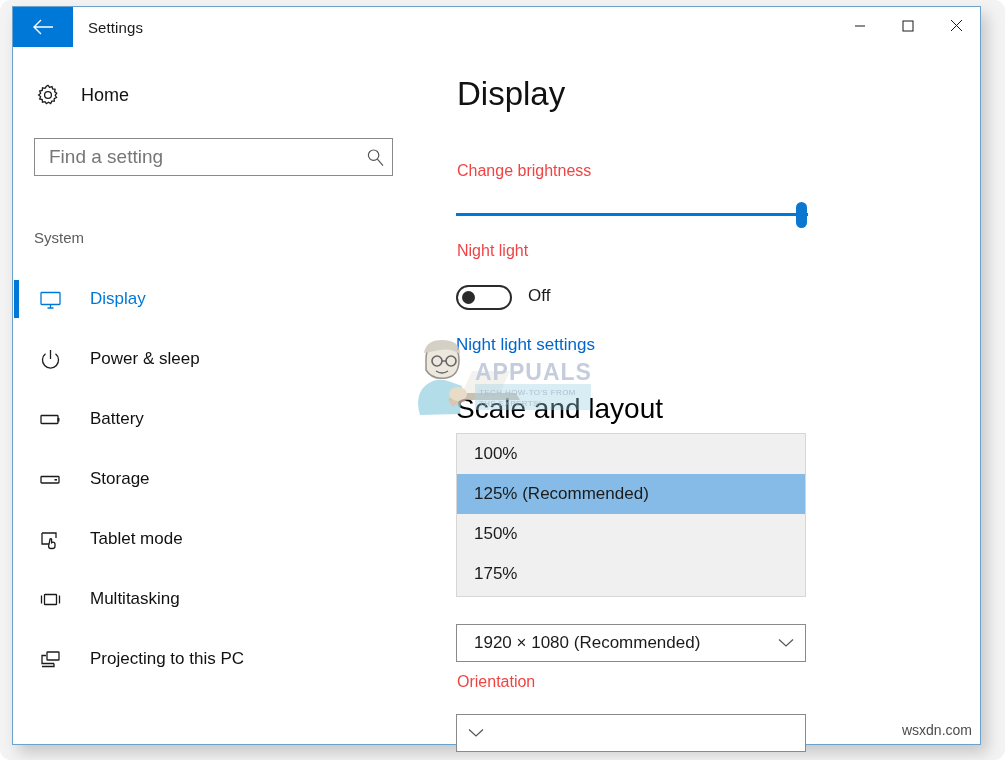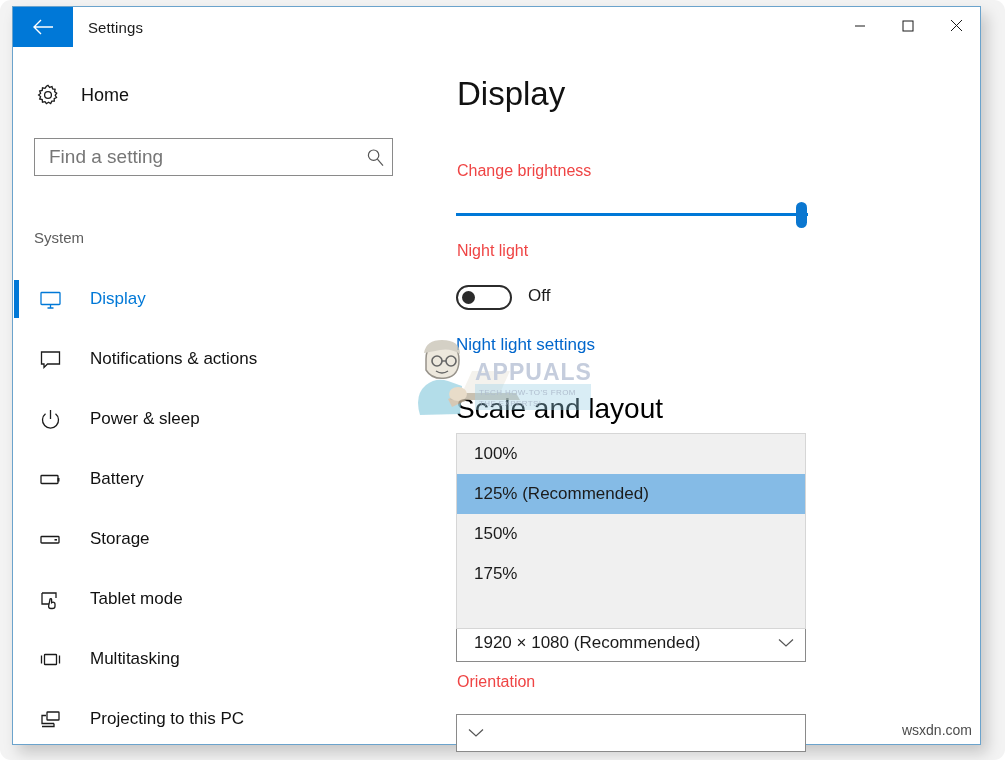--- a/index.html
+++ b/index.html
@@ -220,21 +220,21 @@
     position: absolute;
     left: 23px; top: 404px;
     font-size: 16px; color: #1b1b1b;
     white-space: nowrap;
   }
 
   
   .dropdown-open {
     position: absolute;
     left: 23px; top: 386px;
-    width: 350px; height: 196px;
+    width: 350px; height: 164px;
     background: #f0f0f0;
     border: 1px solid #d6d6d6;
     z-index: 20;
   }
   .ddopt {
     height: 40px;
     display: flex; align-items: center;
     padding-left: 17px;
     font-size: 17px; color: #1b1b1b;
     cursor: pointer;
@@ -374,29 +374,20 @@
             <svg width="23" height="23" viewBox="0 0 23 23">
               <g fill="none" stroke="currentColor" stroke-width="1.3">
                 <rect x="2" y="4.5" width="19" height="12" rx="0.8"></rect>
                 <path d="M8.5 20 h6 M11.5 16.5 v3.5"></path>
               </g>
             </svg>
           </span>
           <span class="nav-label">Display</span>
         </div>
 
-        <div class="navitem">
-
-          <span class="nav-icon">
-            <svg width="23" height="23" viewBox="0 0 23 23">
-              <path d="M2.5 4 h18 v12 h-12 l-3.5 3.5 v-3.5 h-2.5 z" fill="none" stroke="currentColor" stroke-width="1.3"></path>
-            </svg>
-          </span>
-          <span class="nav-label">Notifications &amp; actions</span>
-        </div>
 
         <div class="navitem">
 
           <span class="nav-icon">
             <svg width="23" height="23" viewBox="0 0 23 23">
               <g fill="none" stroke="currentColor" stroke-width="1.3">
                 <path d="M6.5 5.8 A8 8 0 1 0 16.5 5.8"></path>
                 <path d="M11.5 2 v9"></path>
               </g>
             </svg>

